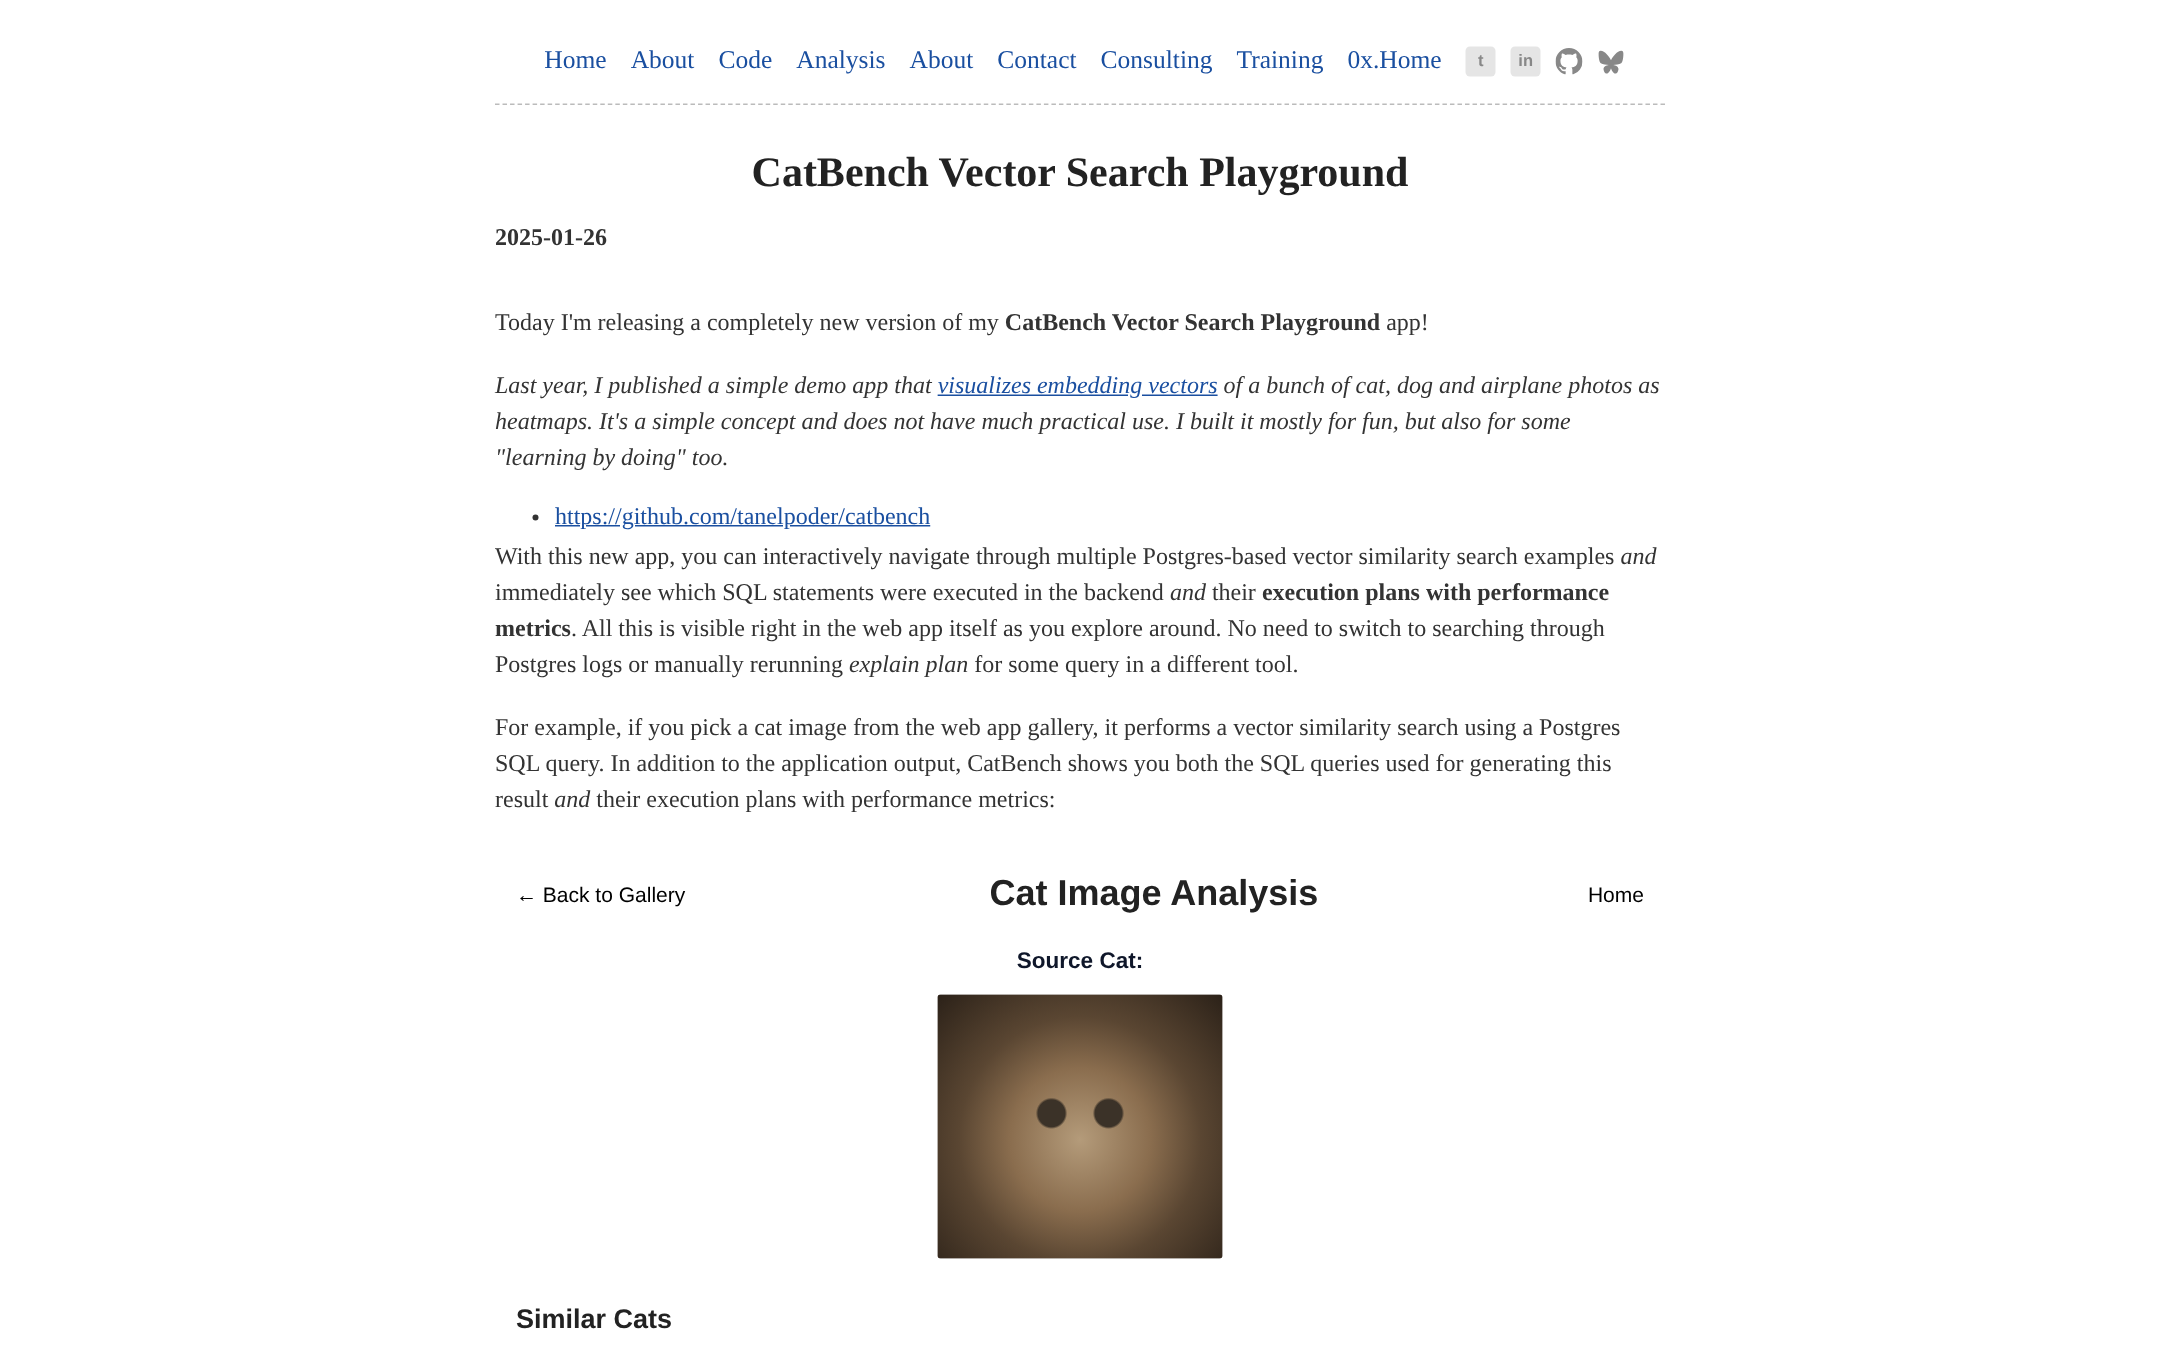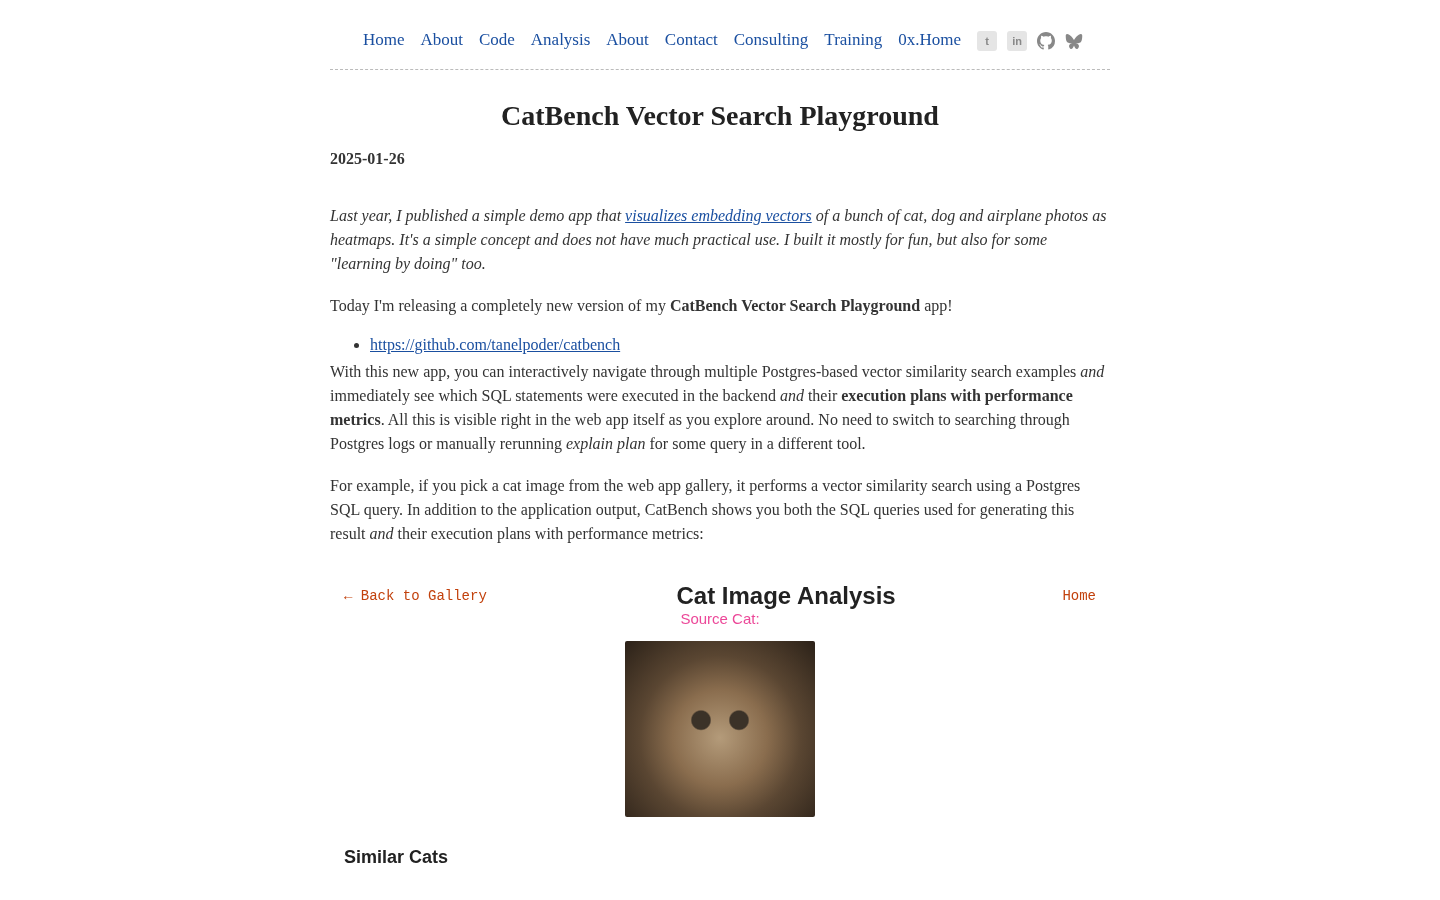--- a/index.html
+++ b/index.html
@@ -90,35 +90,36 @@
     margin-top: 30px;
     font-family: -apple-system, "Helvetica Neue", Arial, sans-serif;
   }
   .embed-header {
     display: flex;
     justify-content: space-between;
     align-items: center;
     padding: 6px 14px 0;
   }
   .embed-header a {
-    color: #c2410c;
+    color: #000000;
     font-size: 14px;
     text-decoration: none;
-    font-family: Liberation Mono, monospace;
   }
   .embed-title {
     font-size: 24px;
     font-weight: 700;
     color: #222;
     margin-left: 23px;
   }
   .embed-source {
     text-align: center;
+    margin-top: 22px;
     font-size: 15px;
-    color: #ec4899;
+    color: #0f172a;
+    font-weight: bold;
   }
   .cat-img {
     width: 190px;
     height: 176px;
     margin: 14px auto 30px;
     border-radius: 2px;
     background:
       radial-gradient(circle at 40% 45%, #3b3228 0%, #3b3228 6%, transparent 7%),
       radial-gradient(circle at 60% 45%, #3b3228 0%, #3b3228 6%, transparent 7%),
       radial-gradient(ellipse at 50% 55%, #b49b7a 0%, #8a6d4e 35%, #5a4632 60%, #2b2118 100%),
@@ -159,25 +160,25 @@
             <path d="M12 10.8c-1.5-2.9-5.5-8.3-9.2-8.3C1.2 2.5 1 4 1 5c0 1 0 7 2 8.5 1.6 1.2 5 1.5 7 1.5-3 .5-6 2-4 6 2.5 4.5 5.5-1 6-3 .5 2 3.5 7.5 6 3 2-4-1-5.5-4-6 2 0 5.4-.3 7-1.5 2-1.5 2-7.5 2-8.5 0-1-.2-2.5-1.8-2.5-3.7 0-7.7 5.4-9.2 8.3z"></path>
           </svg>
       </a>
     </span>
   </nav>
 
   <h1 class="title">CatBench Vector Search Playground</h1>
   <div class="date">2025-01-26</div>
 
   <p>
+    <span>Today I'm releasing a completely new version of my </span><strong>CatBench Vector Search Playground</strong><span> app!</span>
+  </p>
+
+  <p>
     <em><span>Last year, I published a simple demo app that </span><a class="inline" href="#">visualizes embedding vectors</a><span> of a bunch of cat, dog and airplane photos as heatmaps. It's a simple concept and does not have much practical use. I built it mostly for fun, but also for some "learning by doing" too.</span></em>
-  </p>
-
-  <p>
-    <span>Today I'm releasing a completely new version of my </span><strong>CatBench Vector Search Playground</strong><span> app!</span>
   </p>
 
   <ul class="buls">
     <li><a class="inline" href="#">https://github.com/tanelpoder/catbench</a></li>
   </ul>
 
   <p>
     <span>With this new app, you can interactively navigate through multiple Postgres-based vector similarity search examples </span><em>and</em><span> immediately see which SQL statements were executed in the backend </span><em>and</em><span> their </span><strong>execution plans with performance metrics</strong><span>. All this is visible right in the web app itself as you explore around. No need to switch to searching through Postgres logs or manually rerunning </span><em>explain plan</em><span> for some query in a different tool.</span>
   </p>
 

